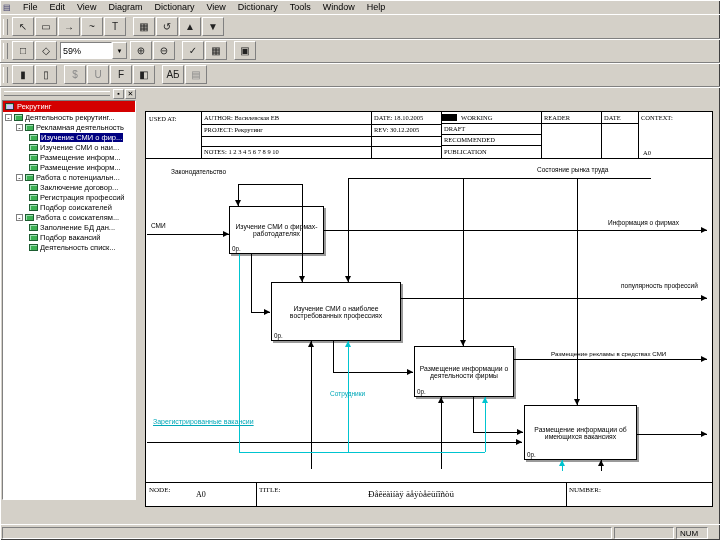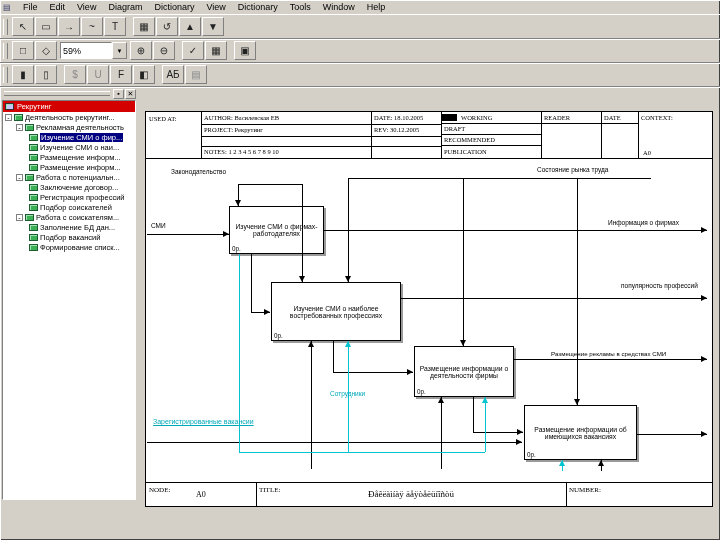--- a/index.html
+++ b/index.html
@@ -194,21 +194,21 @@
       <div class="titem lv2">
         <span class="ticon"></span>
         <span class="tlabel">Заполнение БД дан...</span>
       </div>
       <div class="titem lv2">
         <span class="ticon"></span>
         <span class="tlabel">Подбор вакансий</span>
       </div>
       <div class="titem lv2">
         <span class="ticon"></span>
-        <span class="tlabel">Формирование списк...</span>
+        <span class="tlabel">Деятельность списк...</span>
       </div>
     </div>
   </div>
 
   <div id="splitter"></div>
 
   <div id="sheet">
 
     <div class="kline" style="left:0;top:46px;width:566px;height:1px"></div>
     <div class="kline" style="left:55px;top:0;width:1px;height:46px"></div>
@@ -319,14 +319,19 @@
     <div class="kline" style="left:0;top:370px;width:566px;height:1px"></div>
     <div class="kline" style="left:110px;top:370px;width:1px;height:24px"></div>
     <div class="kline" style="left:420px;top:370px;width:1px;height:24px"></div>
     <span class="ktext" style="left:3px;top:374px;font-size:7px">NODE:</span>
     <span class="ktext" style="left:50px;top:378px;font-size:8px">A0</span>
     <span class="ktext" style="left:113px;top:374px;font-size:7px">TITLE:</span>
     <span class="ktext" style="left:115px;top:377px;width:300px;text-align:center;font-size:9px">Ðåêëàìíàÿ äåÿòåëüíîñòü</span>
     <span class="ktext" style="left:423px;top:374px;font-size:7px">NUMBER:</span>
   </div>
 
+  <div id="statusbar">
+    <div class="spanel" style="margin-left:2px;width:610px"></div>
+    <div class="spanel" style="width:60px"></div>
+    <div class="spanel" style="width:32px">NUM</div>
+  </div>
 
 </div>
 
 </body></html>

